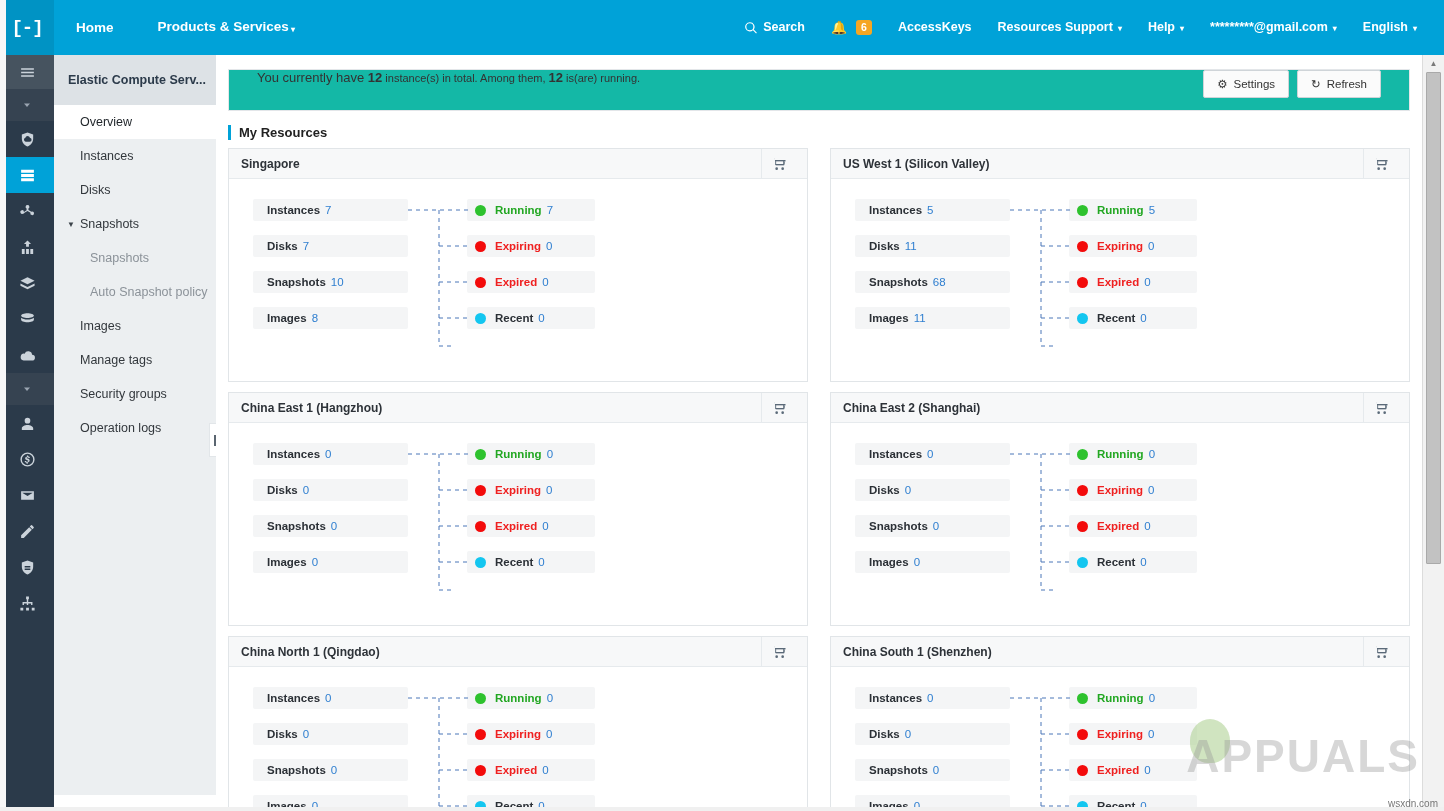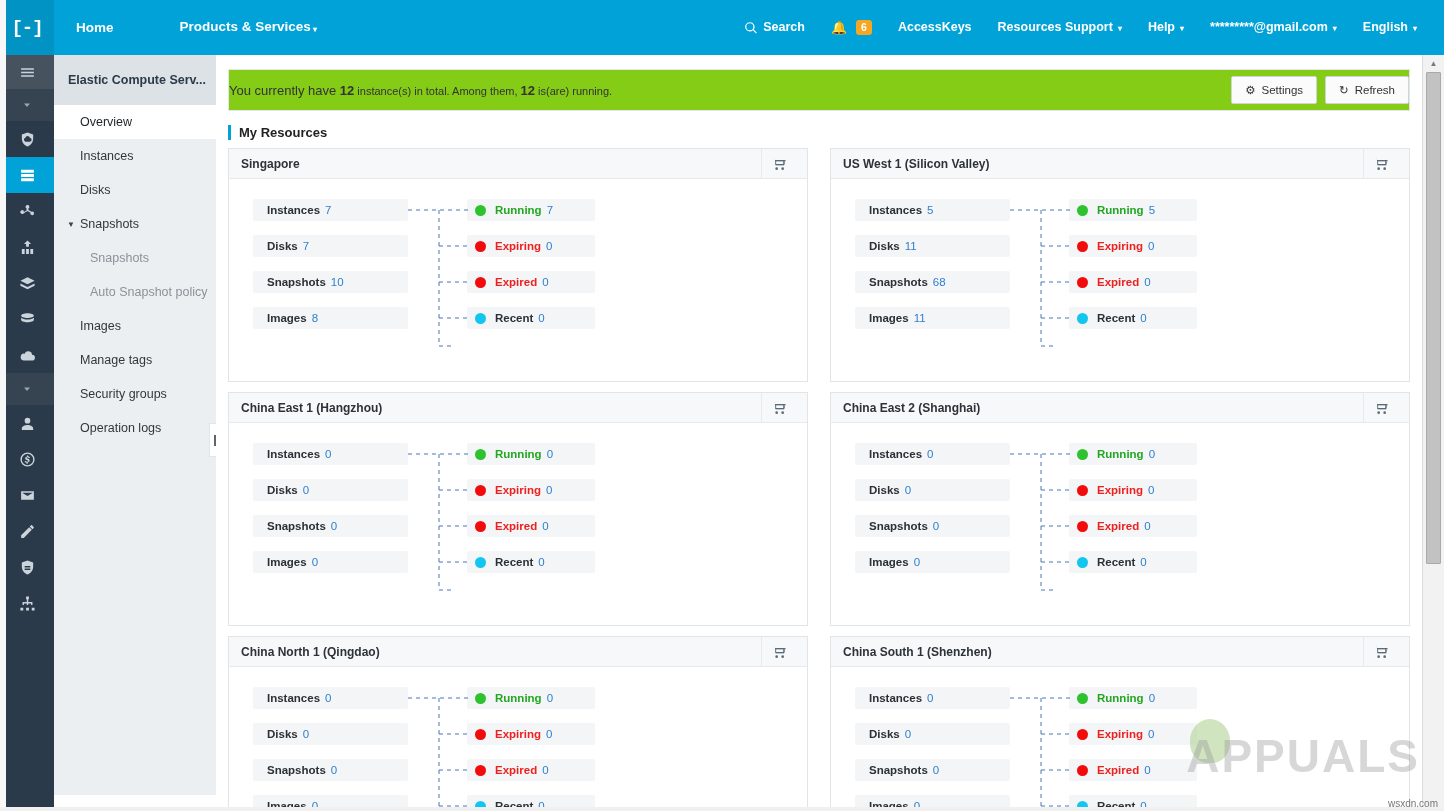--- a/index.html
+++ b/index.html
@@ -22,21 +22,21 @@
     display: flex; align-items: center;
   }
   #logo-cell {
     width: 54px; height: 55px; background: #0093c4;
     display: flex; align-items: center; justify-content: center;
   }
   .logo-glyph {
     color: #fff; font-size: 19px; font-weight: bold; letter-spacing: -1px;
     font-family: "Liberation Mono", monospace;
   }
-  #nav-left { display: flex; align-items: center; height: 55px; gap: 22px; }
+  #nav-left { display: flex; align-items: center; height: 55px; }
   .nav-item {
     color: #ffffff; font-size: 13.5px; font-weight: bold;
     padding: 0 22px; line-height: 55px; white-space: nowrap; cursor: pointer;
   }
   #nav-right {
     margin-left: auto; display: flex; align-items: center; height: 55px;
     padding-right: 14px;
     text-align: right;
   }
   .nav-r {
@@ -96,21 +96,21 @@
     cursor: pointer; color: #5a6570; font-size: 12px;
   }
 
   
   #main {
     position: absolute; top: 55px; left: 216px; right: 22px; bottom: 0;
     background: #ffffff; overflow: hidden;
   }
   #notice-bar {
     margin: 14px 12px 0 12px; height: 42px; border: 1px solid #e3e6e9;
-    background: #84cc16; display: flex; align-items: center; padding: 0 0;
+    background: #14b8a6; display: flex; align-items: flex-start; padding: 0 28px;
   }
   #notice-text { font-size: 13px; color: #333; }
   #notice-text b { font-weight: bold; }
   .small-caps { font-size: 11px; }
   #notice-actions { margin-left: auto; display: flex; gap: 8px; }
   .btn {
     border: 1px solid #cfd4d8; background: #fbfbfb; color: #333;
     font-size: 11.5px; padding: 6px 13px; border-radius: 2px; cursor: pointer;
     display: flex; align-items: center; gap: 6px; font-family: inherit;
   }

